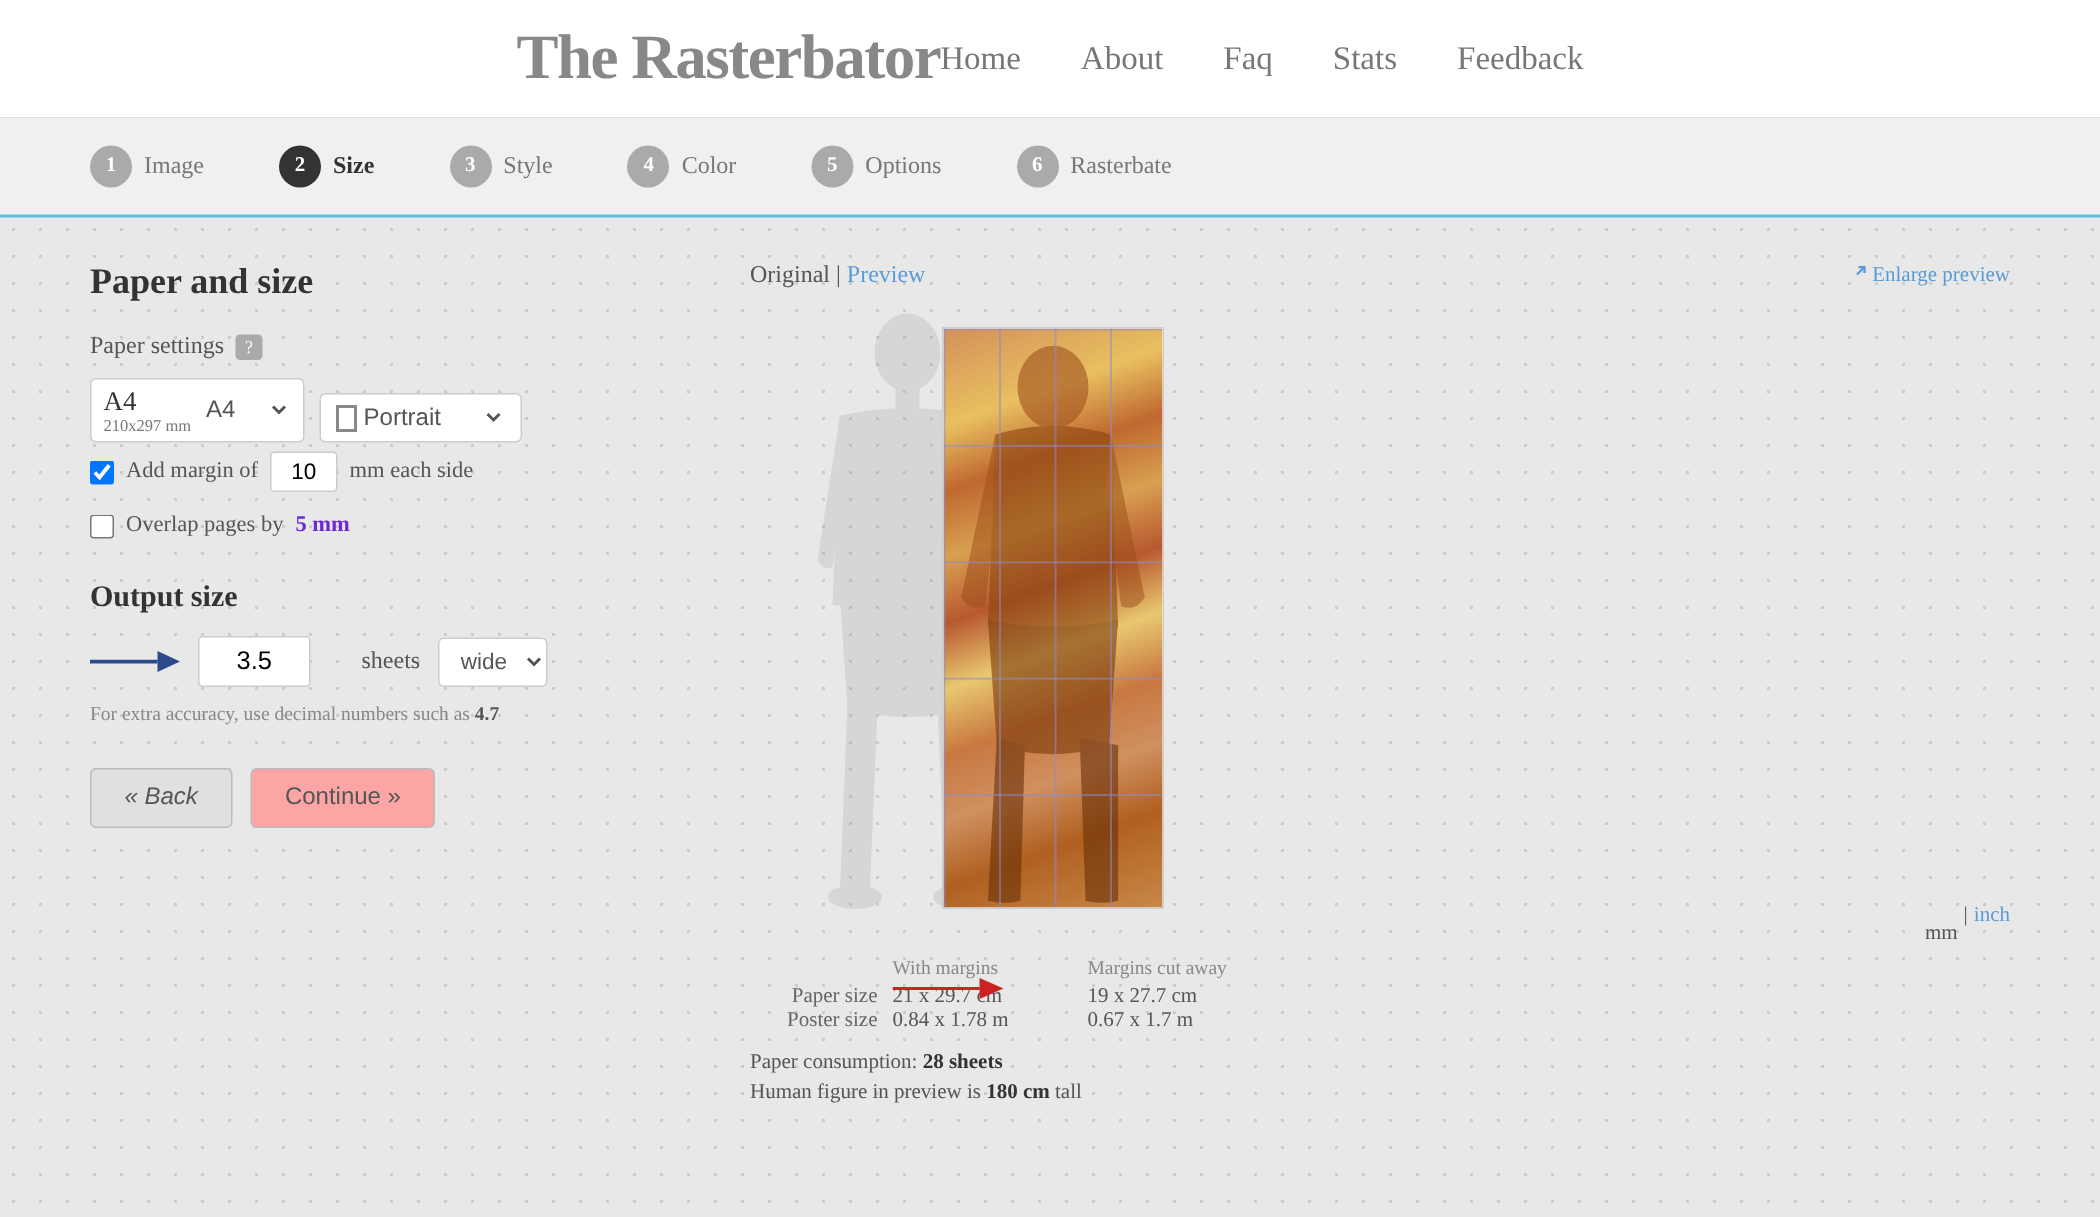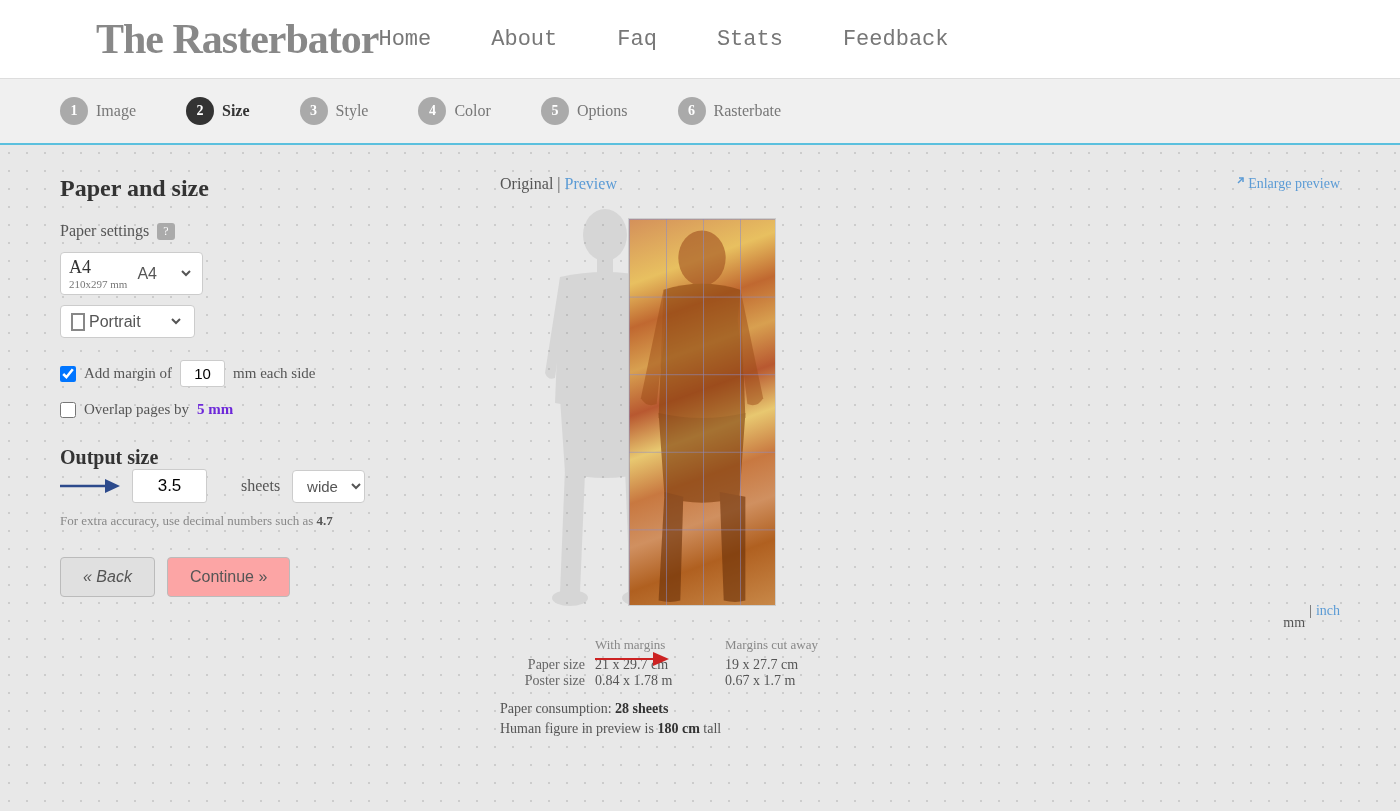--- a/index.html
+++ b/index.html
@@ -6,37 +6,36 @@
     body {
       font-family: Georgia, 'Times New Roman', serif;
       background: #e8e8e8;
       background-image: radial-gradient(circle, #ccc 1px, transparent 1px);
       background-size: 18px 18px;
       min-height: 811px;
     }
     
     .header {
       background: #fff;
-      padding: 15px 96px;
-      display: flex;
-      align-items: center;
-      justify-content: flex-start;
+      padding: 15px 48px;
+      display: flex;
+      align-items: center;
+      justify-content: center;
       border-bottom: 1px solid #ddd;
     }
     .site-title {
       font-size: 42px;
       font-weight: bold;
       color: #888;
       letter-spacing: -1px;
     }
     .nav {
       display: flex;
-      gap: 60px;
-      align-items: center;
-      font-family: Liberation Mono, monospace;
+      gap: 40px;
+      align-items: center;
     }
     .nav a {
       font-size: 22px;
       color: #777;
       text-decoration: none;
     }
 
     
     .steps-container {
       background: #f0f0f0;
@@ -101,24 +100,23 @@
       background: #aaa;
       color: #fff;
       border-radius: 3px;
       font-size: 12px;
       padding: 1px 6px;
       cursor: pointer;
     }
 
     .paper-selects {
       display: flex;
-      align-items: flex-start;
+      align-items: flex-end;
       gap: 10px;
-      margin-bottom: 22px;
-      flex-direction: column;
+      margin-bottom: 6px;
     }
     .paper-select-box {
       border: 1px solid #ccc;
       border-radius: 4px;
       background: #fff;
       display: flex;
       align-items: center;
       padding: 4px 8px;
       gap: 6px;
     }
@@ -196,20 +194,21 @@
     }
     .overlap-value {
       font-weight: bold;
       color: #6d28d9;
     }
 
     .output-size-title {
       font-size: 20px;
       font-weight: bold;
       color: #333;
+      margin-bottom: 14px;
     }
 
     .output-row {
       display: flex;
       align-items: center;
       gap: 12px;
       margin-bottom: 10px;
     }
     .arrow-indicator {
       color: #2c4a8c;

